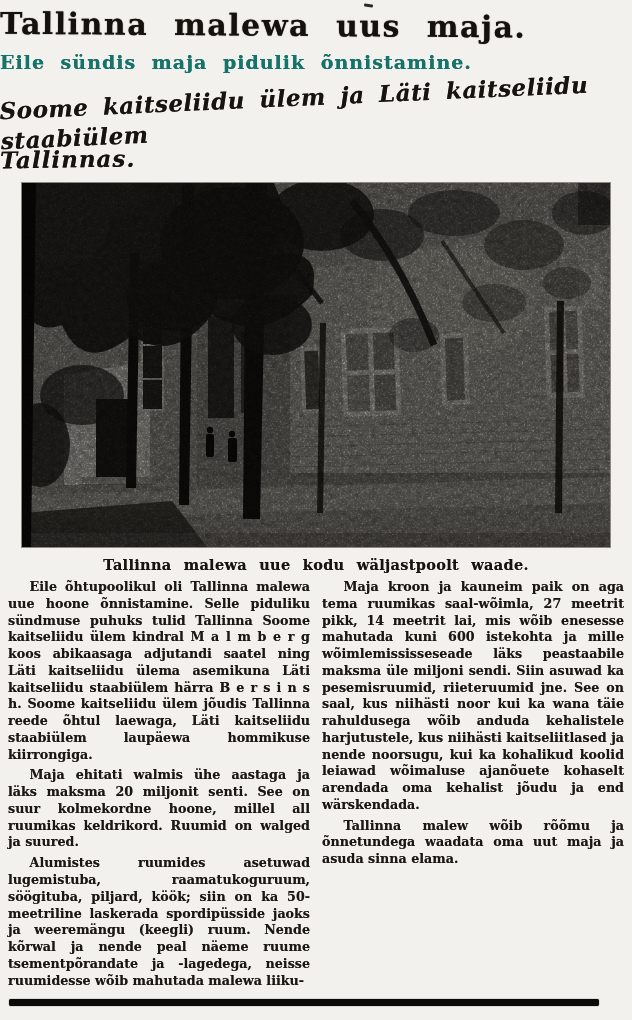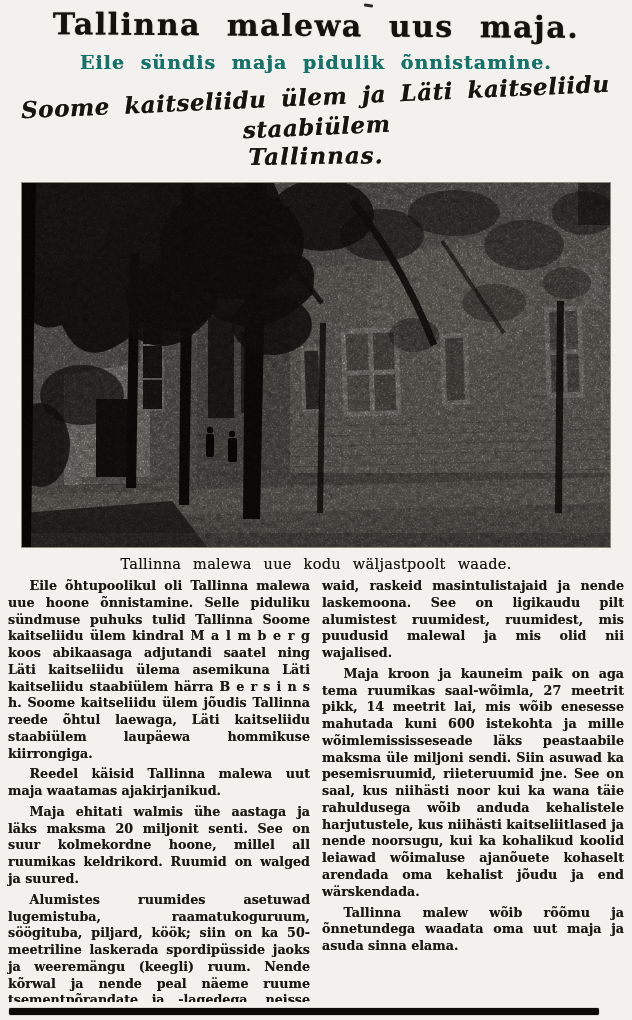--- a/index.html
+++ b/index.html
@@ -2,21 +2,21 @@
 <html><head>
 <meta charset="utf-8">
 <style>
   html,body{margin:0;padding:0;background:#e9e7e3;}
   .page{
     position:relative;width:632px;height:1020px;margin:0 auto;
     background:#f3f1ed;overflow:hidden;
     font-family:"DejaVu Serif","Liberation Serif",serif;color:#1a1712;
   }
   .speck{position:absolute;background:#2e2c29;border-radius:1px;}
-  header{padding-top:8px;text-align:center;}
+  header{padding-top:8px;}
   .headline{
     margin:0;font-size:30px;line-height:36px;font-weight:bold;
     letter-spacing:1.5px;word-spacing:14px;color:#15120d;
     text-shadow:0 0 1px rgba(21,18,13,.8);transform:rotate(.4deg);
   }
   .subheadline{
     margin:6px 0 0;font-size:19px;line-height:24px;font-weight:bold;
     letter-spacing:1px;word-spacing:8px;color:#0f766e;
     text-shadow:0 0 .6px rgba(21,18,13,.7);
   }
@@ -24,21 +24,21 @@
   .deck-l1{font-size:23px;line-height:30px;transform:rotate(-2.6deg);
     letter-spacing:.5px;word-spacing:6px;text-shadow:0 0 .6px rgba(21,18,13,.7);}
   .deck-l2{font-size:23px;line-height:28px;transform:rotate(-.8deg);
     letter-spacing:1px;text-shadow:0 0 .6px rgba(21,18,13,.7);}
   figure.photo{
     margin:12px auto 0;width:588px;height:364px;padding:0;
     border:1px solid #8d897f;background:#aaa69e;position:relative;overflow:hidden;
   }
   figure.photo svg{display:block;width:100%;height:100%;}
   .caption{
-    margin-top:8px;text-align:center;font-size:14.5px;font-weight:normal;
+    margin-top:8px;text-align:center;font-size:14.5px;font-weight:bold;
     word-spacing:7px;letter-spacing:.3px;color:#17130e;
     text-shadow:0 0 .5px rgba(21,18,13,.6);
   }
   .columns{
     display:flex;gap:12px;padding:0 8px;margin-top:6px;
     max-height:424px;overflow:hidden;
   }
   .col{flex:1 1 0;text-align:justify;font-size:12.7px;line-height:1.32;
     font-weight:bold;color:#1b1712;text-shadow:0 0 .4px rgba(24,19,13,.55);}
   .col p{margin:0 0 4px;}
@@ -180,26 +180,24 @@
       <rect width="588" height="364" filter="url(#grain)" opacity="0.5"></rect>
       <rect width="588" height="364" filter="url(#grain2)" opacity="0.3"></rect>
     </svg>
   </figure>
 
   <div class="caption">Tallinna malewa uue kodu wäljastpoolt waade.</div>
 
   <div class="columns">
     <div class="col">
       <p class="indent">Eile õhtupoolikul oli Tallinna malewa uue hoone õnnistamine. Selle piduliku sündmuse puhuks tulid Tallinna Soome kaitseliidu ülem kindral M a l m b e r g koos abikaasaga adjutandi saatel ning Läti kaitseliidu ülema asemikuna Läti kaitseliidu staabiülem härra B e r s i n s h. Soome kaitseliidu ülem jõudis Tallinna reede õhtul laewaga, Läti kaitseliidu staabiülem laupäewa hommikuse kiirrongiga.</p>
-      <p class="indent">Reedel käisid Tallinna malewa uut maja waatamas ajakirjanikud.</p>
       <p class="indent">Maja ehitati walmis ühe aastaga ja läks maksma 20 miljonit senti. See on suur kolmekordne hoone, millel all ruumikas keldrikord. Ruumid on walged ja suured.</p>
       <p class="indent">Alumistes ruumides asetuwad lugemistuba, raamatukoguruum, söögituba, piljard, köök; siin on ka 50-meetriline laskerada spordipüsside jaoks ja weeremängu (keegli) ruum. Nende kõrwal ja nende peal näeme ruume tsementpõrandate ja -lagedega, neisse ruumidesse wõib mahutada malewa liiku-</p>
     </div>
     <div class="col">
-      <p>waid, raskeid masintulistajaid ja nende laskemoona. See on ligikaudu pilt alumistest ruumidest, ruumidest, mis puudusid malewal ja mis olid nii wajalised.</p>
       <p class="indent">Maja kroon ja kauneim paik on aga tema ruumikas saal-wõimla, 27 meetrit pikk, 14 meetrit lai, mis wõib enesesse mahutada kuni 600 istekohta ja mille wõimlemississeseade läks peastaabile maksma üle miljoni sendi. Siin asuwad ka pesemisruumid, riieteruumid jne. See on saal, kus niihästi noor kui ka wana täie rahuldusega wõib anduda kehalistele harjutustele, kus niihästi kaitseliitlased ja nende noorsugu, kui ka kohalikud koolid leiawad wõimaluse ajanõuete kohaselt arendada oma kehalist jõudu ja end wärskendada.</p>
       <p class="indent">Tallinna malew wõib rõõmu ja õnnetundega waadata oma uut maja ja asuda sinna elama.</p>
     </div>
   </div>
 
   <div class="bottom-rule"></div>
 
 </div>
 
 </body></html>

